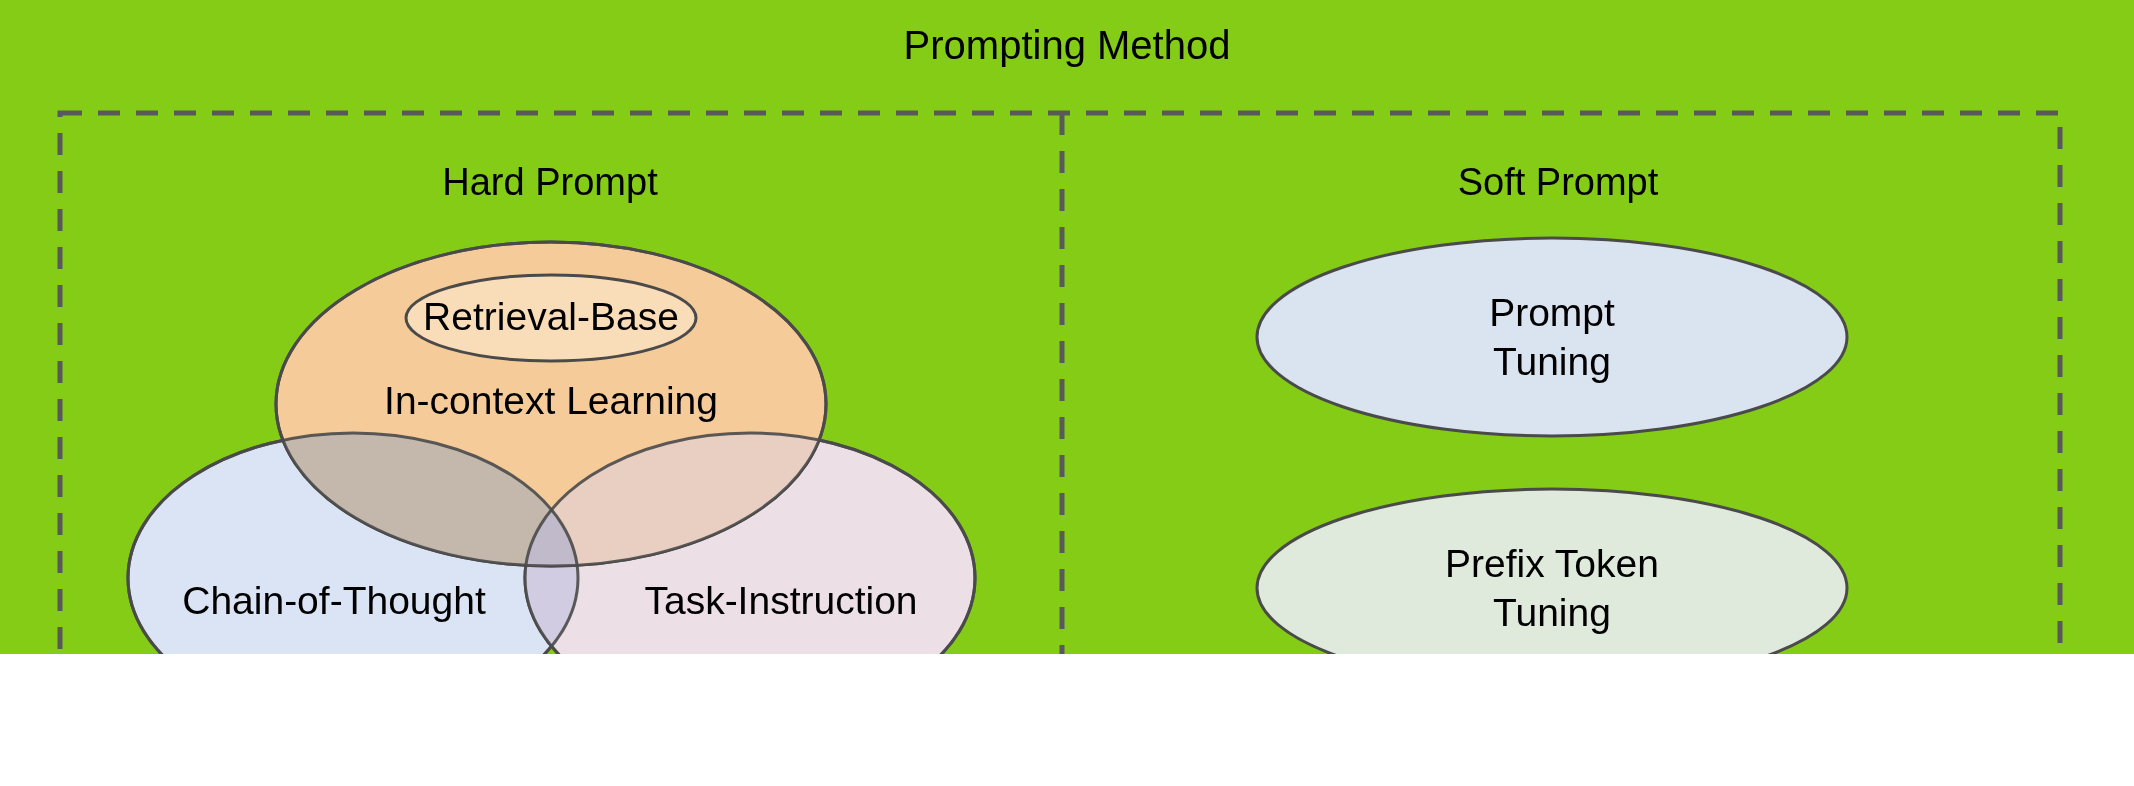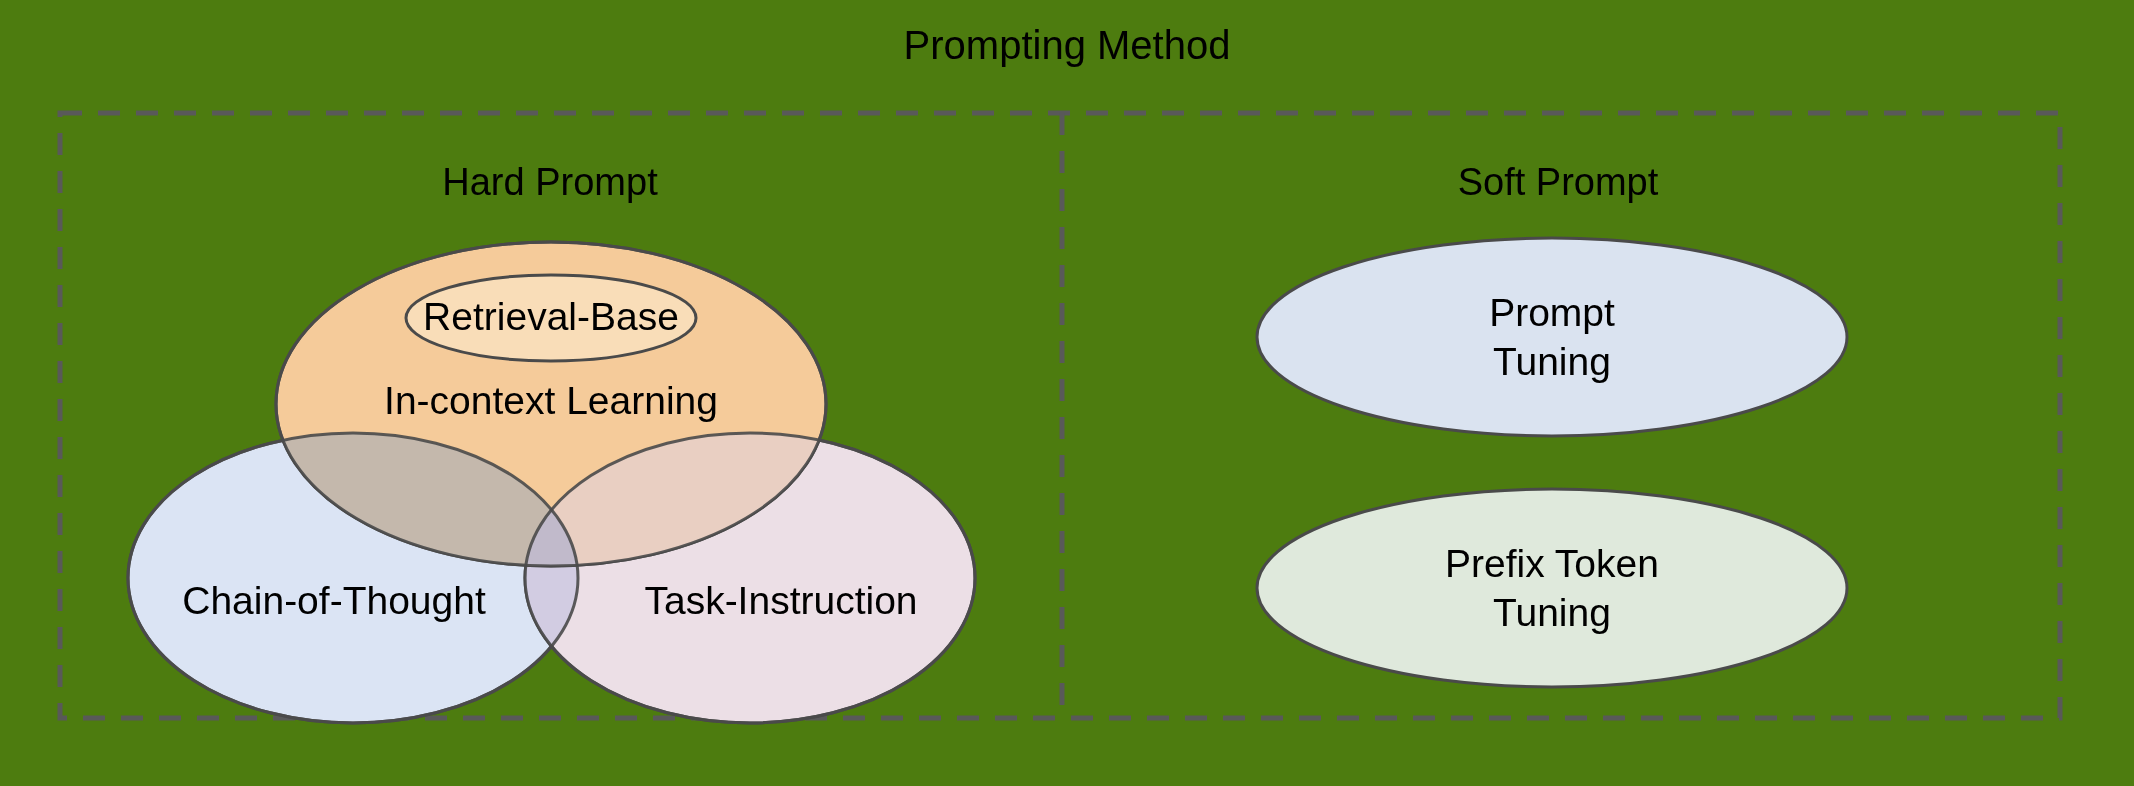--- a/index.html
+++ b/index.html
@@ -8,22 +8,22 @@
     padding: 0;
     background: #ffffff;
   }
   body {
     font-family: "Liberation Sans", sans-serif;
     color: #000000;
   }
   #figure-root {
     position: relative;
     width: 2134px;
-    height: 786px;
-    background: #4d7c0f;
+    height: 654px;
+    background: #84cc16;
     overflow: hidden;
   }
   #figure-svg {
     position: absolute;
     left: 0;
     top: 0;
     width: 2134px;
     height: 786px;
     display: block;
   }

